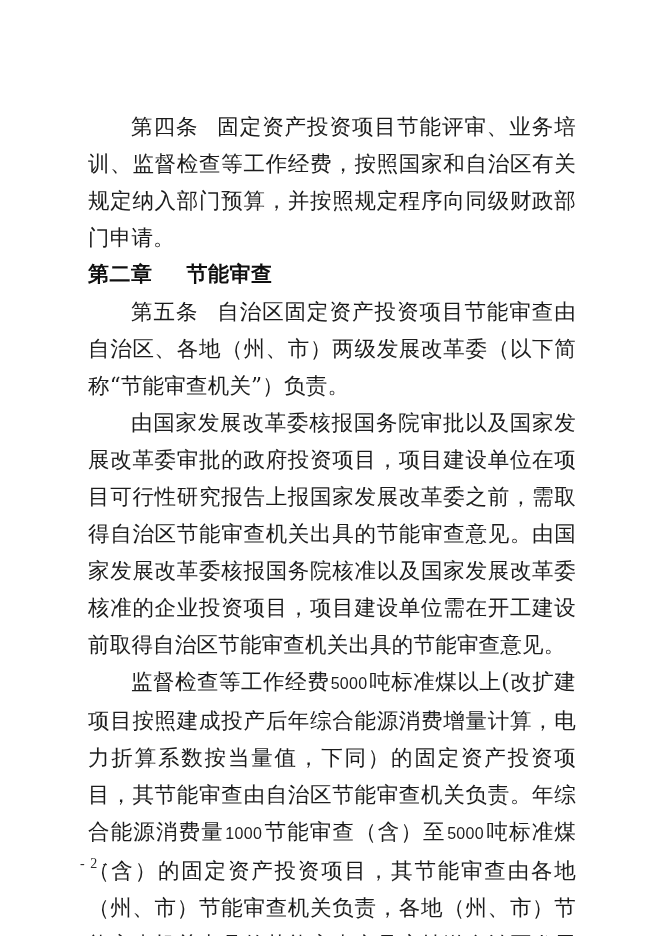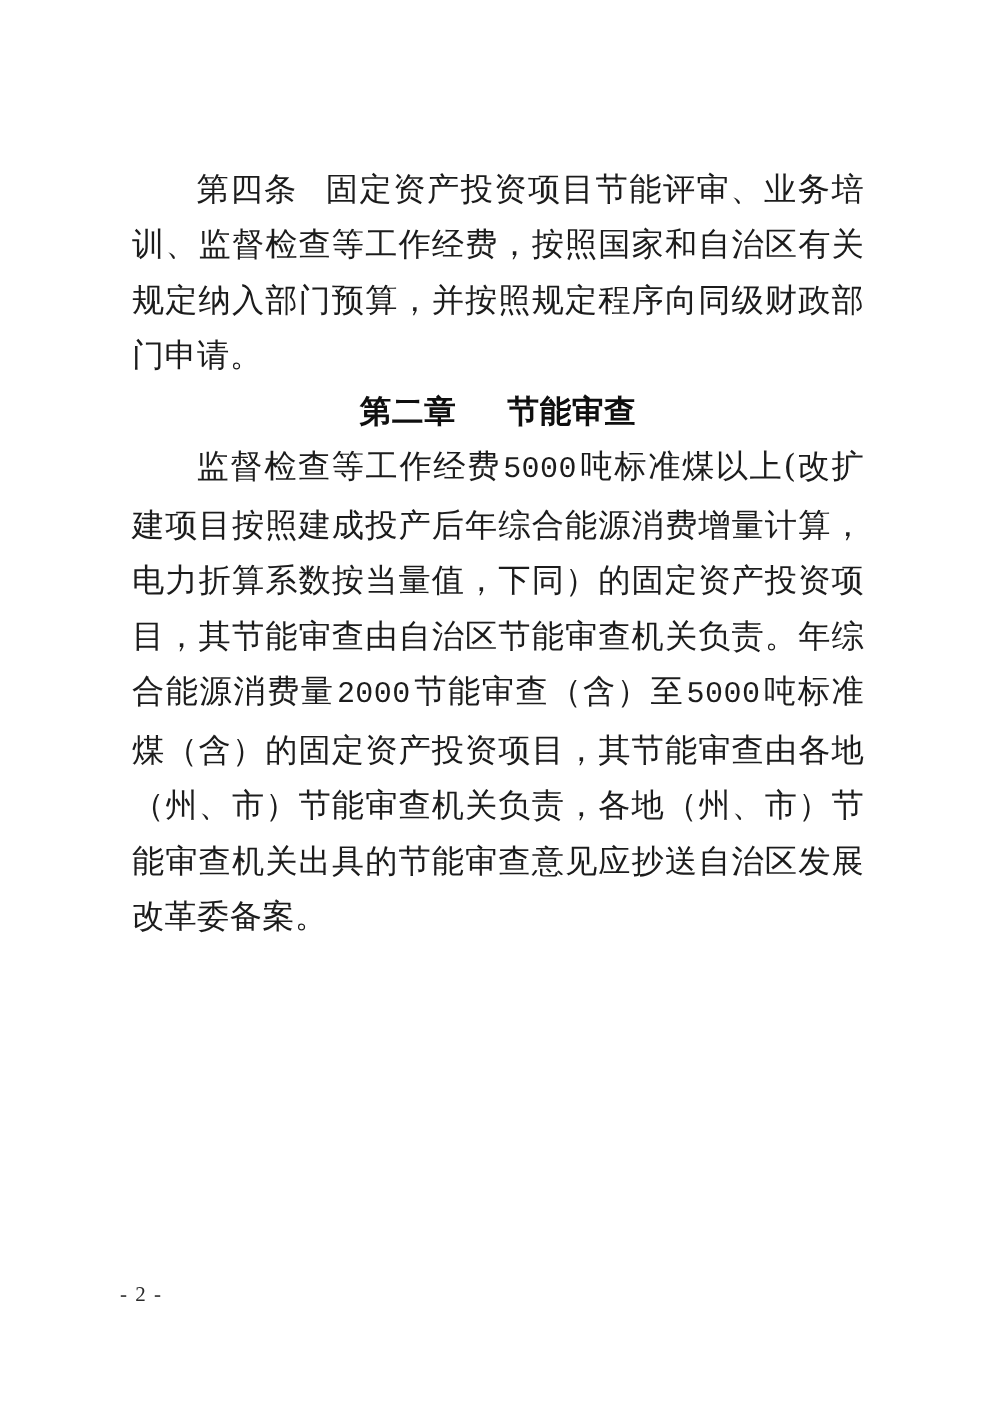--- a/index.html
+++ b/index.html
@@ -39,42 +39,42 @@
     color: #1c1c1c;
   }
 
   
   .chapter-heading {
     margin: 0;
     font-family: "DejaVu Sans", "Liberation Sans", sans-serif;
     font-weight: bold;
     font-size: 21px;
     line-height: 37px;
-    text-align: center;
+    text-align: left;
     text-indent: 0;
     letter-spacing: 0.5px;
     color: #0f0f0f;
   }
 
   
   .heading-gap {
     display: inline-block;
     width: 34px;
   }
 
   
   .art-gap {
     display: inline-block;
     width: 18px;
   }
 
   
   .num {
-    font-family: Liberation Mono, monospace;
-    font-size: 20px;
+    font-family: Liberation Sans, sans-serif;
+    font-size: 16px;
     padding: 0 1.5px;
     letter-spacing: 0.3px;
   }
 
   
   .page-footer {
     position: absolute;
     left: 80px;
     top: 856px;
     font-family: "Liberation Serif", "DejaVu Serif", serif;
@@ -87,21 +87,23 @@
 <body>
 
 <div class="page">
 
   <div class="content">
 
     <p class="para"><span>第四条</span><span class="art-gap"></span><span>固定资产投资项目节能评审、业务培训、监督检查等工作经费，按照国家和自治区有关规定纳入部门预算，并按照规定程序向同级财政部门申请。</span></p>
 
     <h2 class="chapter-heading"><span>第二章</span><span class="heading-gap"></span><span>节能审查</span></h2>
 
+    <p class="para"><span>第五条</span><span class="art-gap"></span><span>自治区固定资产投资项目节能审查由自治区、各地（州、市）两级发展改革委（以下简称“节能审查机关”）负责。</span></p>
 
+    <p class="para"><span>由国家发展改革委核报国务院审批以及国家发展改革委审批的政府投资项目，项目建设单位在项目可行性研究报告上报国家发展改革委之前，需取得自治区节能审查机关出具的节能审查意见。由国家发展改革委核报国务院核准以及国家发展改革委核准的企业投资项目，项目建设单位需在开工建设前取得自治区节能审查机关出具的节能审查意见。</span></p>
 
-    <p class="para"><span>监督检查等工作经费</span><span class="num">5000</span><span>吨标准煤以上(改扩建项目按照建成投产后年综合能源消费增量计算，电力折算系数按当量值，下同）的固定资产投资项目，其节能审查由自治区节能审查机关负责。年综合能源消费量</span><span class="num">2000</span><span>节能审查（含）至</span><span class="num">5000</span><span>吨标准煤（含）的固定资产投资项目，其节能审查由各地（州、市）节能审查机关负责，各地（州、市）节能审查机关出具的节能审查意见应抄送自治区发展改革委备案。</span></p>
+    <p class="para"><span>监督检查等工作经费</span><span class="num">5000</span><span>吨标准煤以上(改扩建项目按照建成投产后年综合能源消费增量计算，电力折算系数按当量值，下同）的固定资产投资项目，其节能审查由自治区节能审查机关负责。年综合能源消费量</span><span class="num">1000</span><span>节能审查（含）至</span><span class="num">5000</span><span>吨标准煤（含）的固定资产投资项目，其节能审查由各地（州、市）节能审查机关负责，各地（州、市）节能审查机关出具的节能审查意见应抄送自治区发展改革委备案。</span></p>
 
   </div>
 
   <div class="page-footer">- 2 -</div>
 
 </div>
 
 </body></html>

